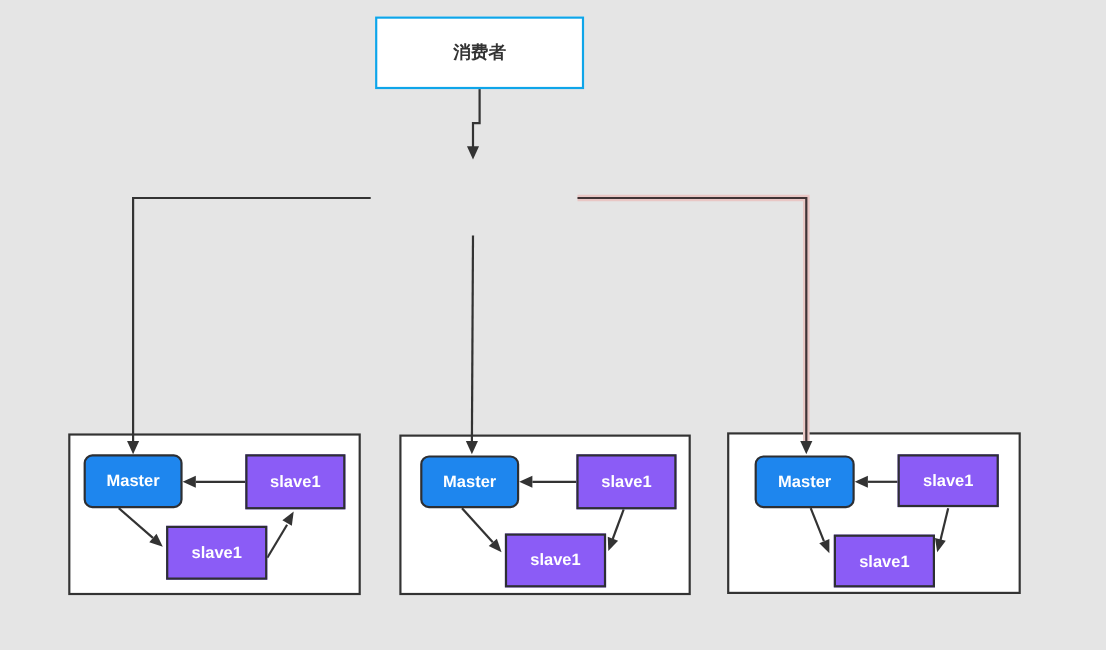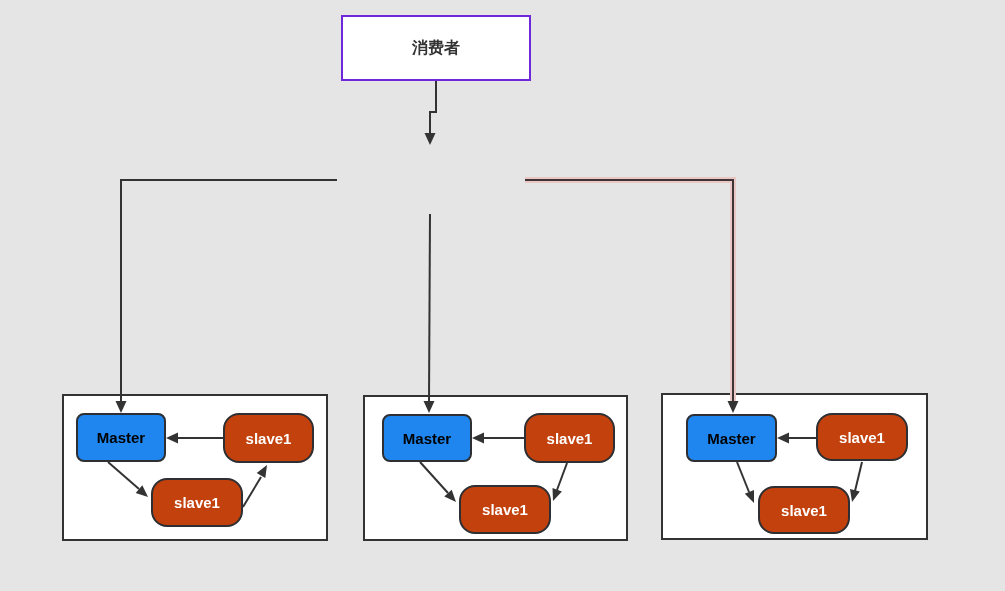--- a/index.html
+++ b/index.html
@@ -20,38 +20,38 @@
     box-sizing:border-box;
   }
   .connectors{
     position:absolute;left:0;top:0;
   }
   .node{
     position:absolute;
     box-sizing:border-box;
     display:flex;align-items:center;justify-content:center;
     background:#ffffff;
-    border:2px solid #6d28d9;
+    border:2px solid #0ea5e9;
     font-weight:bold;
     color:#333333;
   }
   .node.plain{font-size:16px;}
   .node.lb{font-size:17px;}
   .node.master{
     background:#1e86ee;
-    color:#000000;
+    color:#ffffff;
     border:2px solid #2d2f33;
     border-radius:8px;
     font-size:15px;
   }
   .node.slave{
-    background:#c2410c;
+    background:#8b5cf6;
     color:#ffffff;
     border:2px solid #2d2f33;
-    border-radius:16px;
+    border-radius:0;
     font-size:15px;
   }
   .label{pointer-events:none;}
 </style>
 </head>
 <body>
 
 <div class="canvas">
 
   <div class="group" style="left:62px;top:394px;width:266px;height:147px;"></div>

